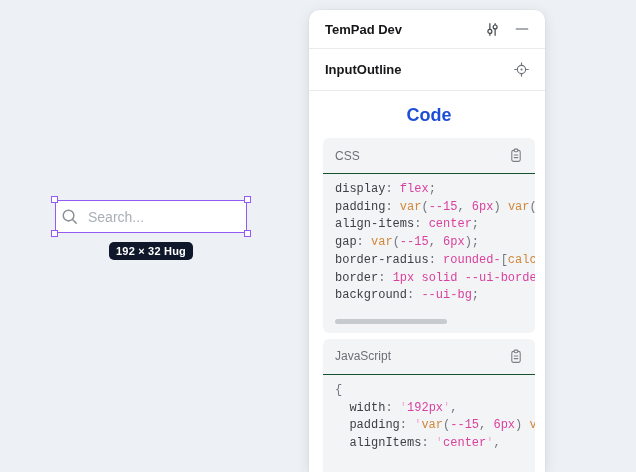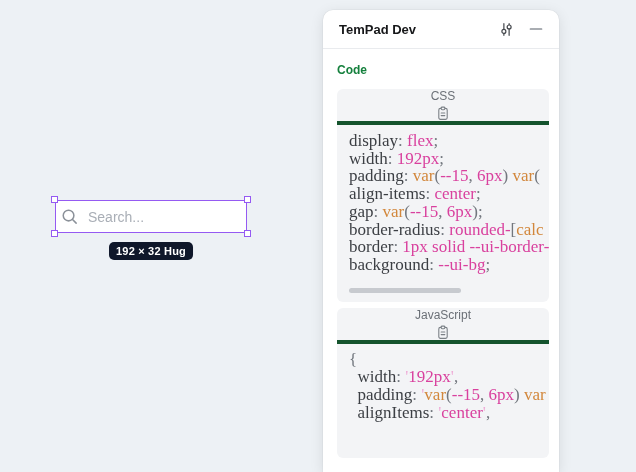--- a/index.html
+++ b/index.html
@@ -29,51 +29,51 @@
   .handle.br{right:-5px;bottom:-5px}
   .placeholder{color:#a9aeb6;font-size:14px;}
   .size-badge{
     position:absolute;left:50%;top:41px;transform:translateX(-50%);
     background:#0f172a;color:#ffffff;font-size:11px;font-weight:bold;
     padding:3px 7px;border-radius:5px;white-space:nowrap;letter-spacing:.2px;
   }
 
   
   .panel{
-    position:absolute;left:323px;top:10px;width:236px;height:462px;
+    position:absolute;left:309px;top:10px;width:236px;height:462px;
     background:#ffffff;border-radius:10px 10px 0 0;
     box-shadow:0 0 0 .5px rgba(0,0,0,.05),0 3px 14px rgba(0,0,0,.10);
     box-sizing:border-box;overflow:hidden;
   }
   .panel-header{
     height:38px;display:flex;align-items:center;padding:0 16px;
     border-bottom:1px solid #e9ebee;
   }
   .panel-title{font-size:13px;font-weight:bold;color:#161719;flex:1;}
   .hdr-icons{display:flex;align-items:center;gap:15px;}
   .icon-btn{display:flex;align-items:center;justify-content:center;cursor:pointer;background:none;border:none;padding:0;}
   .component-row{
     height:41px;display:flex;align-items:center;padding:0 16px;
     border-bottom:1px solid #e9ebee;
   }
   .component-name{font-size:13px;font-weight:bold;color:#161719;flex:1;}
   .code-section{padding:14px 10px 0 14px;}
-  .section-title{font-size:12px;font-weight:bold;color:#15803d;margin:0 0 12px 0;}
+  .section-title{font-size:18px;font-weight:bold;color:#1d4ed8;margin:0 0 12px 0;text-align:center;}
 
   .code-block{
     background:#f3f4f6;border-radius:6px;margin-bottom:6px;overflow:hidden;
   }
   .code-block-header{
     height:36px;display:flex;align-items:center;padding:0 12px;
-    border-bottom:4px solid #14532d;box-sizing:border-box;flex-direction:column;
+    border-bottom:1px solid #14532d;box-sizing:border-box;
   }
   .code-block-label{font-size:12px;color:#6b7077;flex:1;}
   .code-body{
     padding:7px 0 9px 12px;overflow:hidden;
-    font-family:Liberation Serif, serif;font-size:17px;line-height:17.7px;
+    font-family:Liberation Mono, monospace;font-size:12px;line-height:17.7px;
   }
   .code-line{white-space:pre;}
   .tok-p{color:#3c3f44;}          
   .tok-u{color:#72777e;}          
   .tok-v{color:#d9419e;}          
   .tok-f{color:#d2873c;margin-top:40px;}          
   .tok-q{color:#efa9d6;}          
   .h-scrollbar{
     width:112px;height:5px;border-radius:3px;background:#c7cacf;
     margin:5px 0 0 2px;cursor:pointer;
@@ -114,39 +114,51 @@
         </svg>
       </button>
       <button class="icon-btn">
         <svg width="14" height="14" viewBox="0 0 14 14" stroke="#8d9299" stroke-width="1.7" stroke-linecap="round">
           <line x1="1.5" y1="7" x2="12.5" y2="7"></line>
         </svg>
       </button>
     </span>
   </div>
 
+  <div class="component-row">
+    <span class="component-name">InputOutline</span>
+    <button class="icon-btn">
+      <svg width="15" height="15" viewBox="0 0 16 16" fill="none" stroke="#6f747b" stroke-width="1.2" stroke-linecap="round">
+        <circle cx="8" cy="8" r="4.4"></circle>
+        <circle cx="8" cy="8" r="1.1" fill="#6f747b" stroke="none"></circle>
+        <line x1="8" y1="0.8" x2="8" y2="3"></line>
+        <line x1="8" y1="13" x2="8" y2="15.2"></line>
+        <line x1="0.8" y1="8" x2="3" y2="8"></line>
+        <line x1="13" y1="8" x2="15.2" y2="8"></line>
+      </svg>
+    </button>
+  </div>
 
   <div class="code-section">
     <h3 class="section-title">Code</h3>
 
     <div class="code-block">
       <div class="code-block-header">
         <span class="code-block-label">CSS</span>
         <button class="icon-btn">
           <svg width="14" height="15" viewBox="0 0 14 15" fill="none" stroke="#7b8086" stroke-width="1.1" stroke-linecap="round">
             <rect x="2.8" y="2.4" width="8.4" height="11" rx="1.6"></rect>
             <rect x="5.2" y="1.1" width="3.6" height="2.6" rx="0.9" fill="#f3f4f6"></rect>
             <line x1="5.2" y1="7" x2="8.8" y2="7"></line>
             <line x1="5.2" y1="9.6" x2="8.8" y2="9.6"></line>
           </svg>
         </button>
       </div>
       <div class="code-body">
           <div class="code-line"><span class="tok-p">display</span><span class="tok-u">: </span><span class="tok-v">flex</span><span class="tok-u">;</span></div>
-          <div class="code-line"><span class="tok-p">width</span><span class="tok-u">: </span><span class="tok-v">192px</span><span class="tok-u">;</span></div>
           <div class="code-line"><span class="tok-p">padding</span><span class="tok-u">: </span><span class="tok-f">var</span><span class="tok-u">(</span><span class="tok-v">--15</span><span class="tok-u">, </span><span class="tok-v">6px</span><span class="tok-u">) </span><span class="tok-f">var</span><span class="tok-u">(</span></div>
           <div class="code-line"><span class="tok-p">align-items</span><span class="tok-u">: </span><span class="tok-v">center</span><span class="tok-u">;</span></div>
           <div class="code-line"><span class="tok-p">gap</span><span class="tok-u">: </span><span class="tok-f">var</span><span class="tok-u">(</span><span class="tok-v">--15</span><span class="tok-u">, </span><span class="tok-v">6px</span><span class="tok-u">)</span><span class="tok-u">;</span></div>
           <div class="code-line"><span class="tok-p">border-radius</span><span class="tok-u">: </span><span class="tok-v">rounded-</span><span class="tok-u">[</span><span class="tok-f">calc</span></div>
           <div class="code-line"><span class="tok-p">border</span><span class="tok-u">: </span><span class="tok-v">1px</span><span class="tok-u"> </span><span class="tok-v">solid</span><span class="tok-u"> </span><span class="tok-v">--ui-border-</span></div>
           <div class="code-line"><span class="tok-p">background</span><span class="tok-u">: </span><span class="tok-v">--ui-bg</span><span class="tok-u">;</span></div>
         </div>
       <div style="padding:0 0 9px 10px">
         <div class="h-scrollbar"></div>
       </div>

